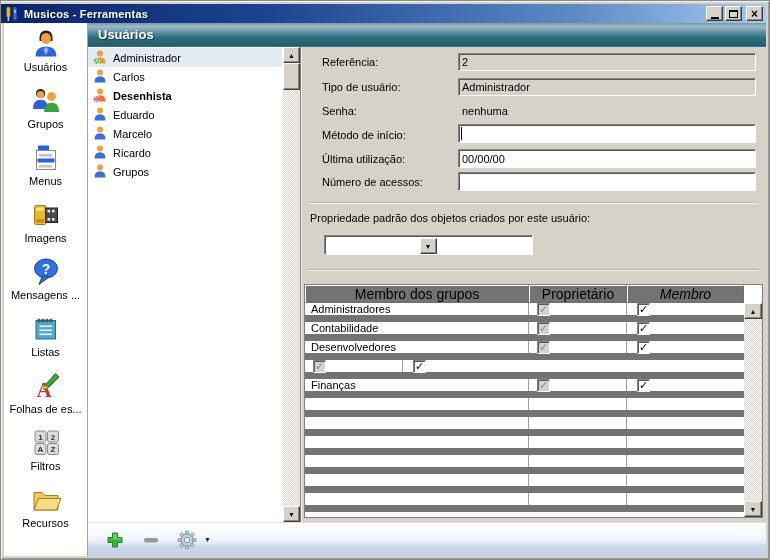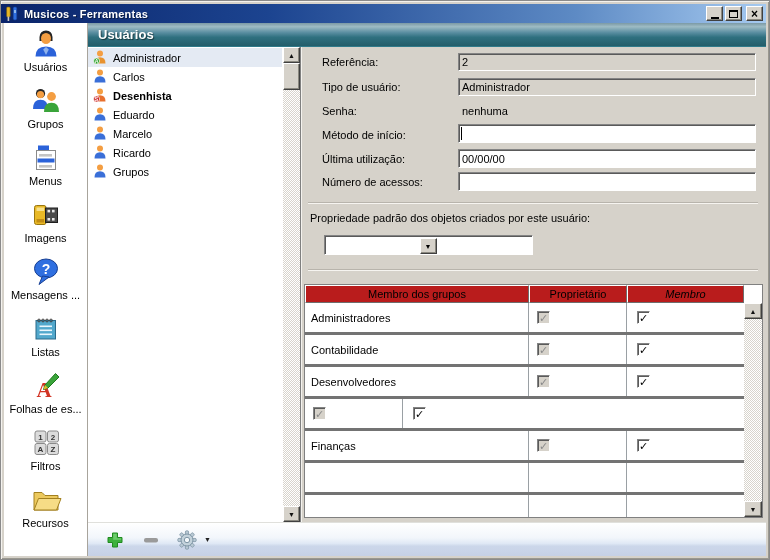--- a/index.html
+++ b/index.html
@@ -91,25 +91,25 @@
               display:flex; align-items:center; cursor:default;flex-direction:column; }
   .dd-value { flex:1; padding-left:4px; font-size:11px; white-space:nowrap; overflow:hidden; }
   .dd-btn { width:17px; height:16px; margin-right:1px; background:#d6d2ca; border:1px solid;
             border-color:#fff #404040 #404040 #fff; box-shadow:inset -1px -1px 0 #8a887f;
             display:flex; align-items:center; justify-content:center; font-size:7px; }
 
   
   .gtable { position:absolute; left:2px; top:237px; width:459px; height:234px; background:#fff;
             border:1px solid #808080; overflow:hidden; }
   .g-header { display:flex; height:18px; }
-  .g-hcell { background:#b91c1c; border:1px solid; border-color:#fff #6e6e6e #6e6e6e #fff;
-             display:flex; align-items:center; justify-content:center; font-size:11px; cursor:default; }
+  .g-hcell { background:#737373; border:1px solid; border-color:#fff #6e6e6e #6e6e6e #fff;
+             display:flex; align-items:center; justify-content:center; font-size:14px; cursor:default; }
   .c-name { width:224px; } .c-owner { width:98px; } .c-member { width:117px;font-style:italic; }
   .g-body { position:absolute; left:0; top:18px; right:18px; bottom:0; overflow:hidden; }
-  .g-row { display:flex; height:32px; border-bottom:3px solid #737373; }
+  .g-row { display:flex; height:19px; border-bottom:7px solid #737373; }
   .g-cell { display:flex; align-items:center; font-size:11px; }
   .g-cell.c-name { padding-left:6px; border-right:1px solid #9aa0a4; }
   .g-cell.c-owner { padding-left:8px; border-right:1px solid #9aa0a4; }
   .g-cell.c-member { padding-left:10px; }
   .cb { width:13px; height:13px; background:#fff; border:1px solid;
         border-color:#848484 #fff #fff #848484; box-shadow:inset 1px 1px 0 #5a5a5a;
         display:flex; align-items:center; justify-content:center;
         font-size:11px; font-weight:bold; line-height:10px; color:#000; cursor:default; }
   .cb.disabled { background:#d6d2ca; color:#8a8a8a; }
   .g-scroll { position:absolute; top:18px; right:0; bottom:0; width:18px; }

